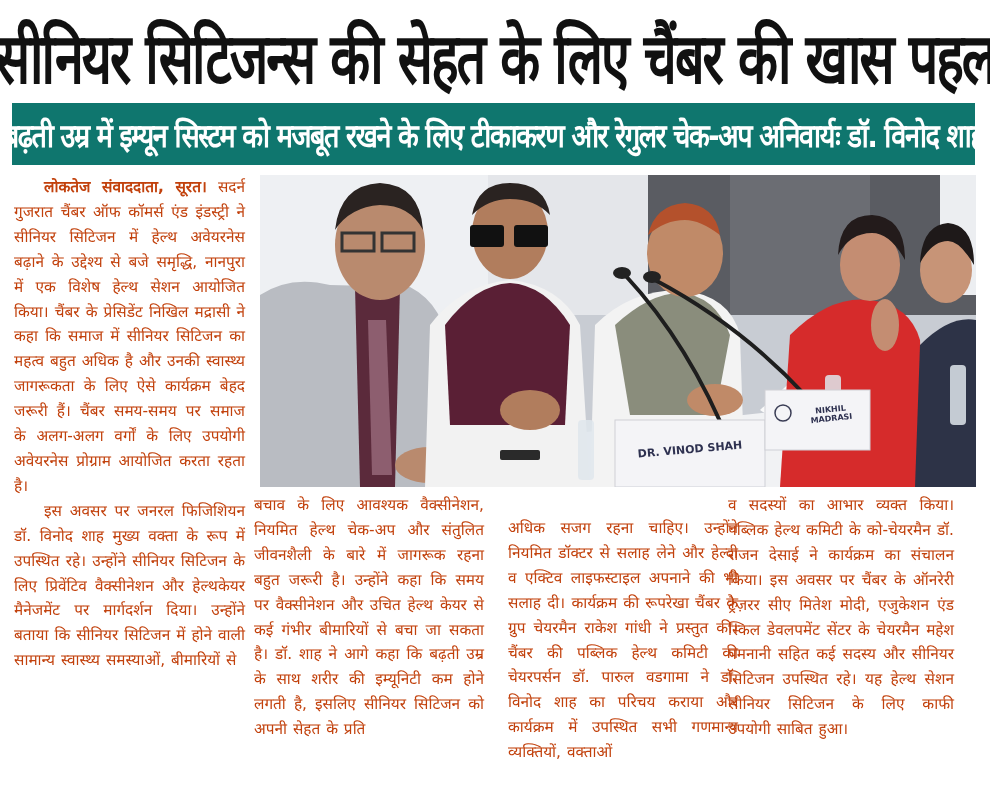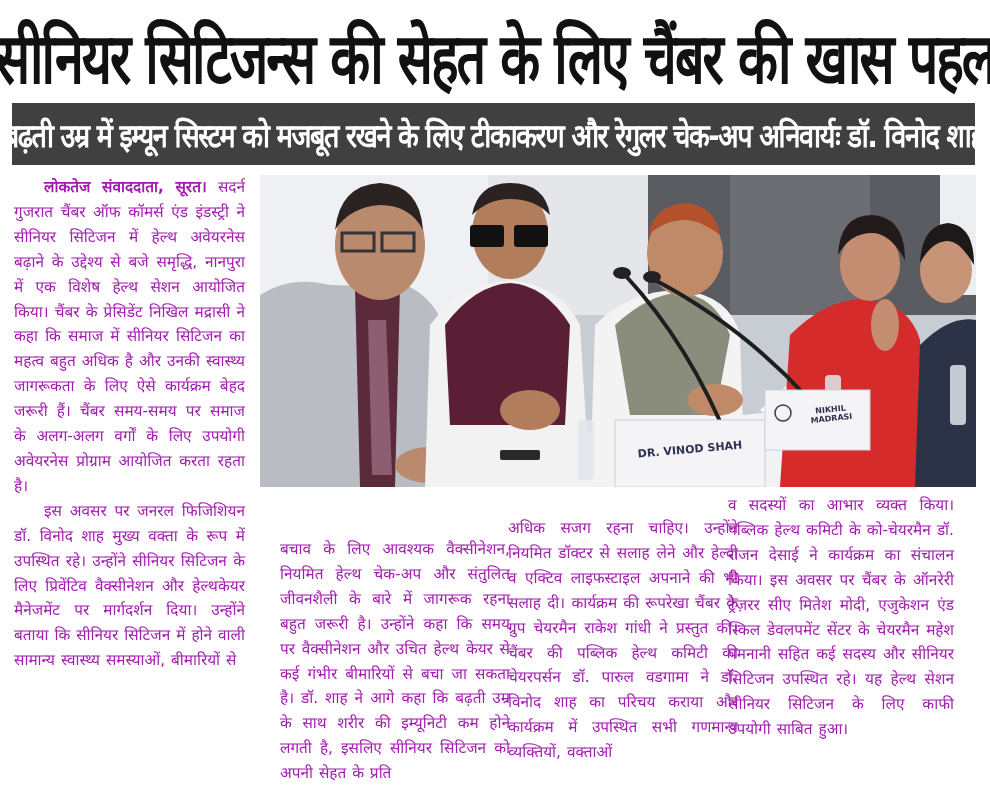--- a/index.html
+++ b/index.html
@@ -9,42 +9,42 @@
   .headline {
     position: absolute; left: 10px; top: 14px; width: 970px; height: 82px;
     display: flex; align-items: center; justify-content: center;
     font-family: "DejaVu Sans", sans-serif; font-weight: bold;
     font-size: 52px; letter-spacing: -2px; color: #111111;
     transform: scaleY(1.35); transform-origin: center;
     white-space: nowrap;
   }
   .subhead-banner {
     position: absolute; left: 12px; top: 103px; width: 963px; height: 62px;
-    background: #404040;
+    background: #0f766e;
     display: flex; align-items: center; justify-content: center;
   }
   .subhead-text {
     color: #ffffff; font-family: "DejaVu Sans", sans-serif; font-weight: bold;
     font-size: 27px; letter-spacing: -1.4px; white-space: nowrap;
     transform: scaleY(1.2);
   }
 
   .col {
     position: absolute;
     font-family: "DejaVu Sans", sans-serif;
-    font-size: 15.4px; line-height: 24.9px; color: #a21caf;
+    font-size: 15.4px; line-height: 24.9px; color: #c2410c;
     text-align: justify; text-align-last: left;
     word-spacing: 1px;
   }
   .col p { margin: 0; }
   .col p.indent { text-indent: 30px; }
   .col .dateline { font-weight: bold; }
 
   .col1 { left: 14px; top: 175px; width: 231px; }
-  .col2 { left: 280px; top: 493px; width: 230px; margin-top: 44px; }
+  .col2 { left: 254px; top: 493px; width: 230px; }
   .col3 { left: 508px; top: 516px; width: 230px; }
   .col4 { left: 728px; top: 493px; width: 226px; }
 
   .photo {
     position: absolute; left: 260px; top: 175px; width: 716px; height: 312px;
     overflow: hidden; background: #d9dde3;
   }
   .photo svg { width: 100%; height: 100%; display: block; }
   .nameplate-text { font-family: "DejaVu Sans", sans-serif; font-weight: bold; }
 </style>

